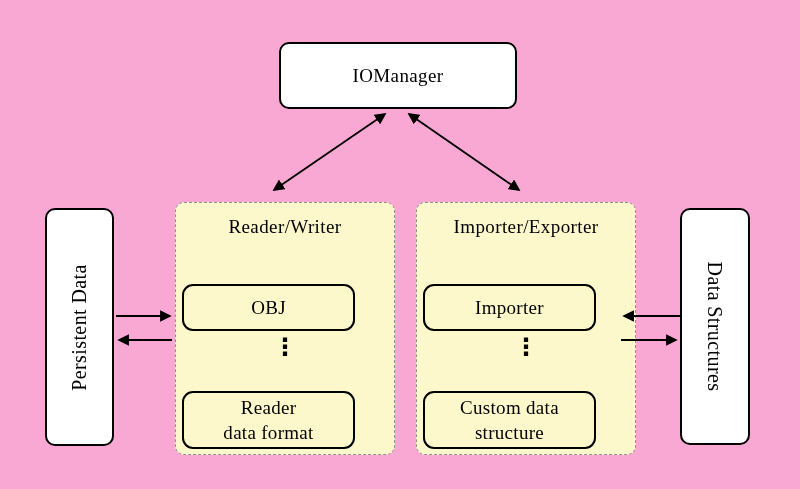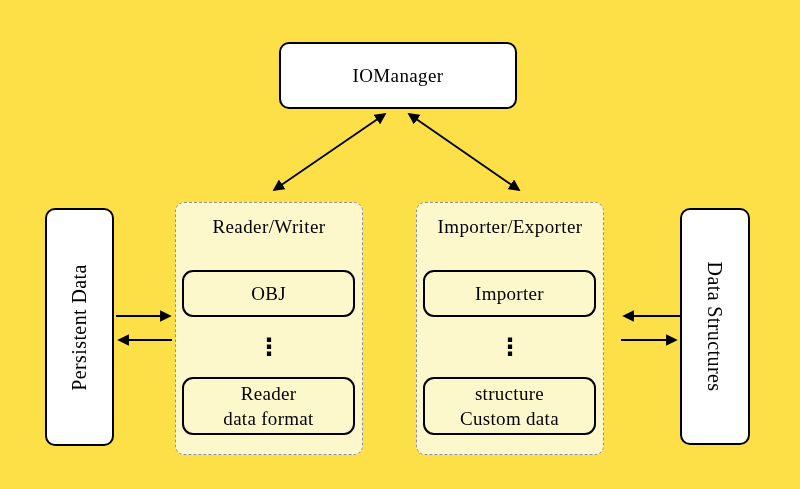--- a/index.html
+++ b/index.html
@@ -4,21 +4,21 @@
 <style>
   html, body {
     margin: 0;
     padding: 0;
     background: #ffffff;
   }
   .canvas {
     position: relative;
     width: 800px;
     height: 489px;
-    background: #fde047;
+    background: #f9a8d4;
     overflow: hidden;
     font-family: "Liberation Serif", "DejaVu Serif", serif;
     color: #000000;
   }
   .node {
     position: absolute;
     box-sizing: border-box;
     background: #ffffff;
     border: 2.5px solid #000000;
     border-radius: 10px;
@@ -33,21 +33,21 @@
   }
   #io-manager { left: 279px; top: 42px; width: 238px; height: 67px; }
   #persistent-data { left: 45px; top: 208px; width: 69px; height: 238px; }
   #data-structures { left: 680px; top: 208px; width: 70px; height: 237px; }
   .rot-ccw { transform: rotate(-90deg); font-size: 20px; }
   .rot-cw  { transform: rotate(90deg);  font-size: 20px; }
   .group {
     position: absolute;
     box-sizing: border-box;
     top: 202px;
-    width: 188px;
+    width: 220px;
     height: 253px;
     background: #FCF8CC;
     border: 1.5px dashed #8F8F8F;
     border-radius: 9px;
   }
   #group-reader-writer { left: 175px; }
   #group-importer-exporter { left: 416px; }
   .group-title {
     position: absolute;
     top: 13px;
@@ -67,20 +67,21 @@
     border-radius: 11px;
     background: transparent;
     display: flex;
     flex-direction: column;
     align-items: center;
     justify-content: center;
     font-size: 19px;
     letter-spacing: 0.3px;
     line-height: 25px;
     text-align: center;
+    margin-top: 14px;
   }
   .inner-top { top: 67px; height: 47px; }
   .inner-bottom { top: 174px; height: 58px; }
   .dots {
     position: absolute;
     top: 126px;
     left: 0;
     right: 0;
     text-align: center;
     font-family: "DejaVu Sans", sans-serif;
@@ -126,22 +127,22 @@
     </div>
   </div>
 
   <div class="group" id="group-importer-exporter">
     <div class="group-title">Importer/Exporter</div>
     <div class="inner-box inner-top">
       <span>Importer</span>
     </div>
     <div class="dots">⋮</div>
     <div class="inner-box inner-bottom">
+      <span>Custom data</span>
       <span>structure</span>
-      <span>Custom data</span>
     </div>
   </div>
 
   <svg id="arrow-layer" width="800" height="489" viewBox="0 0 800 489" aria-hidden="true">
     <defs>
       <marker id="ah" viewBox="0 0 10 10" refX="8.5" refY="5" markerWidth="6.5" markerHeight="6.5" orient="auto-start-reverse">
         <path d="M 0 0 L 10 5 L 0 10 z" fill="#000000"></path>
       </marker>
     </defs>
 

